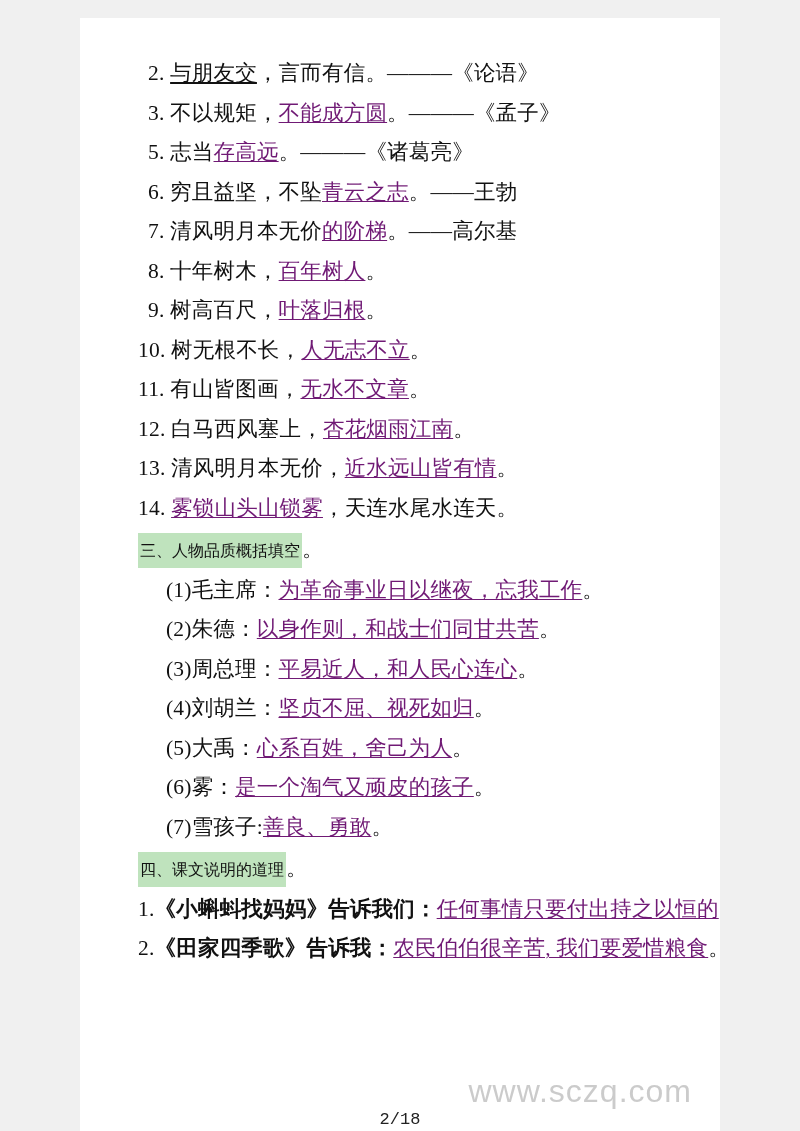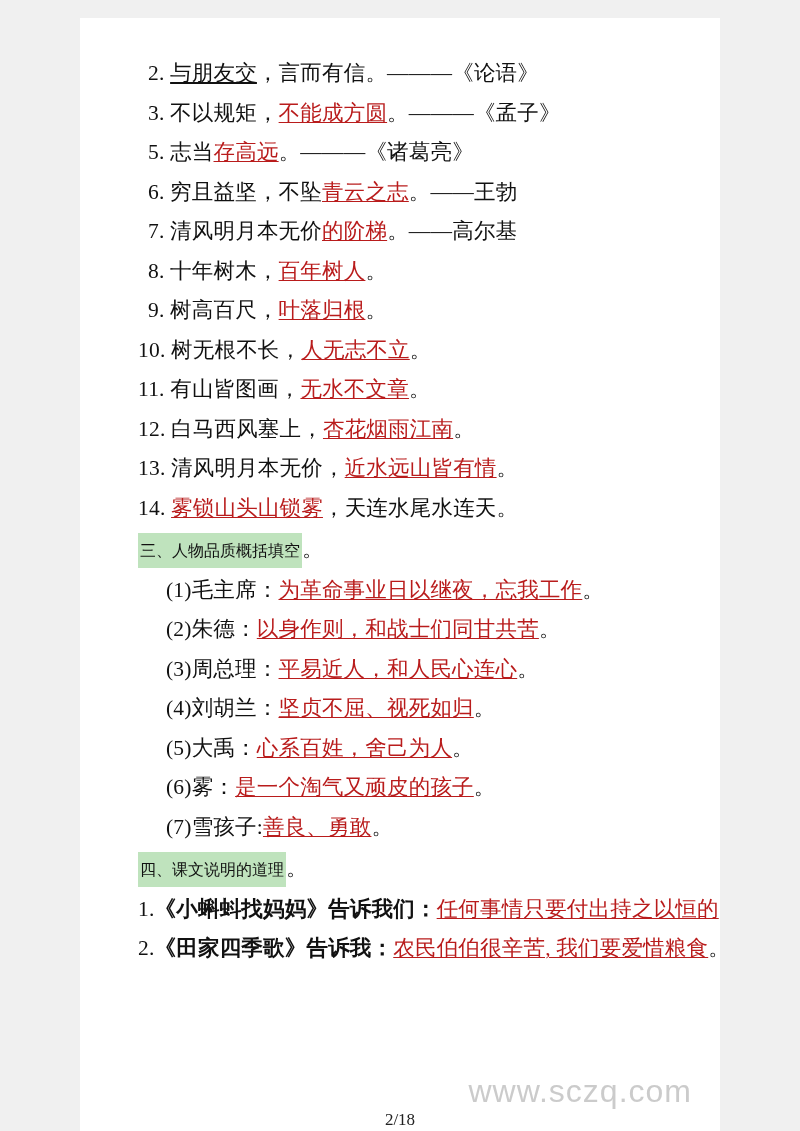--- a/index.html
+++ b/index.html
@@ -26,21 +26,21 @@
   .line {
     font-size: 21.5px;
     line-height: 39.5px;
     white-space: nowrap;
     letter-spacing: 0.2px;
   }
   .indent1 { padding-left: 10px; }
   .indent2 { padding-left: 28px; }
   .indent0 { padding-left: 0px; }
   .red-u {
-    color: #b91c1c;
+    color: #701a75;
     text-decoration: underline;
     text-underline-offset: 2px;
     text-decoration-thickness: 1px;
   }
   .black-u {
     color: #111111;
     text-decoration: underline;
     text-underline-offset: 2px;
   }
   .sec-head {
@@ -59,21 +59,21 @@
     font-weight: bold;
   }
   .pagenum {
     position: absolute;
     left: 0;
     right: 0;
     top: 1092px;
     text-align: center;
     font-size: 17px;
     color: #222;
-    font-family: Liberation Serif, serif;
+    font-family: Liberation Mono, monospace;
   }
   .watermark {
     position: absolute;
     right: 28px;
     top: 1055px;
     font-size: 32px;
     color: #c9c9c9;
     font-family: "Liberation Sans", sans-serif;
     letter-spacing: 1px;
     opacity: 0.95;

